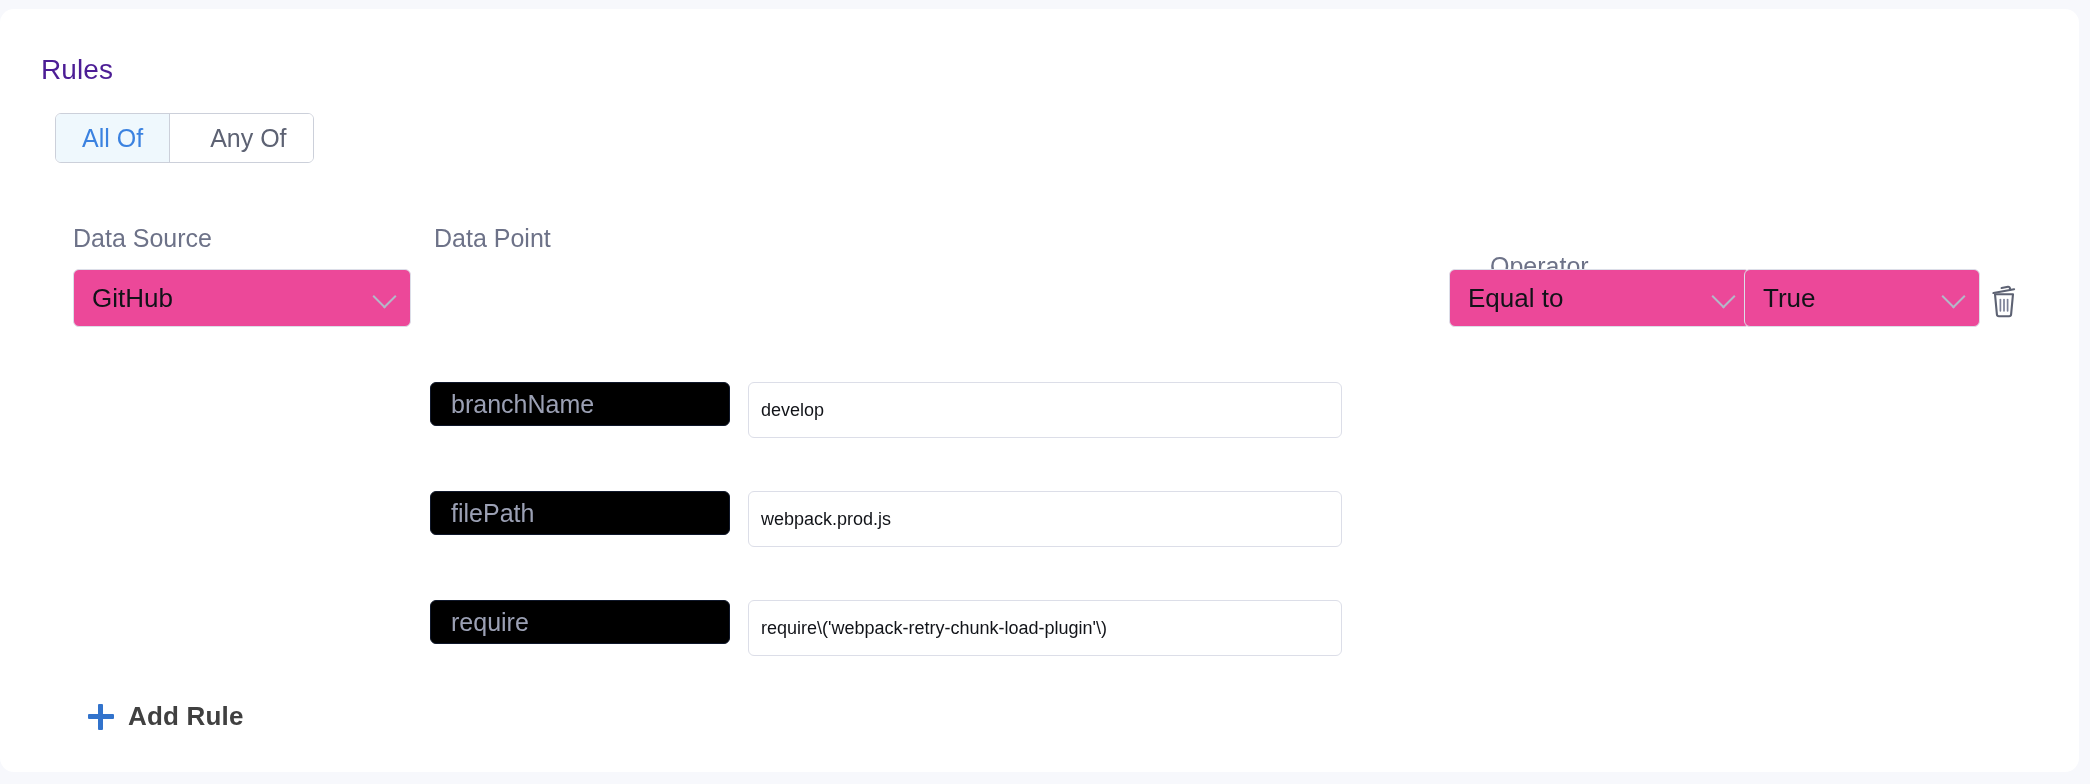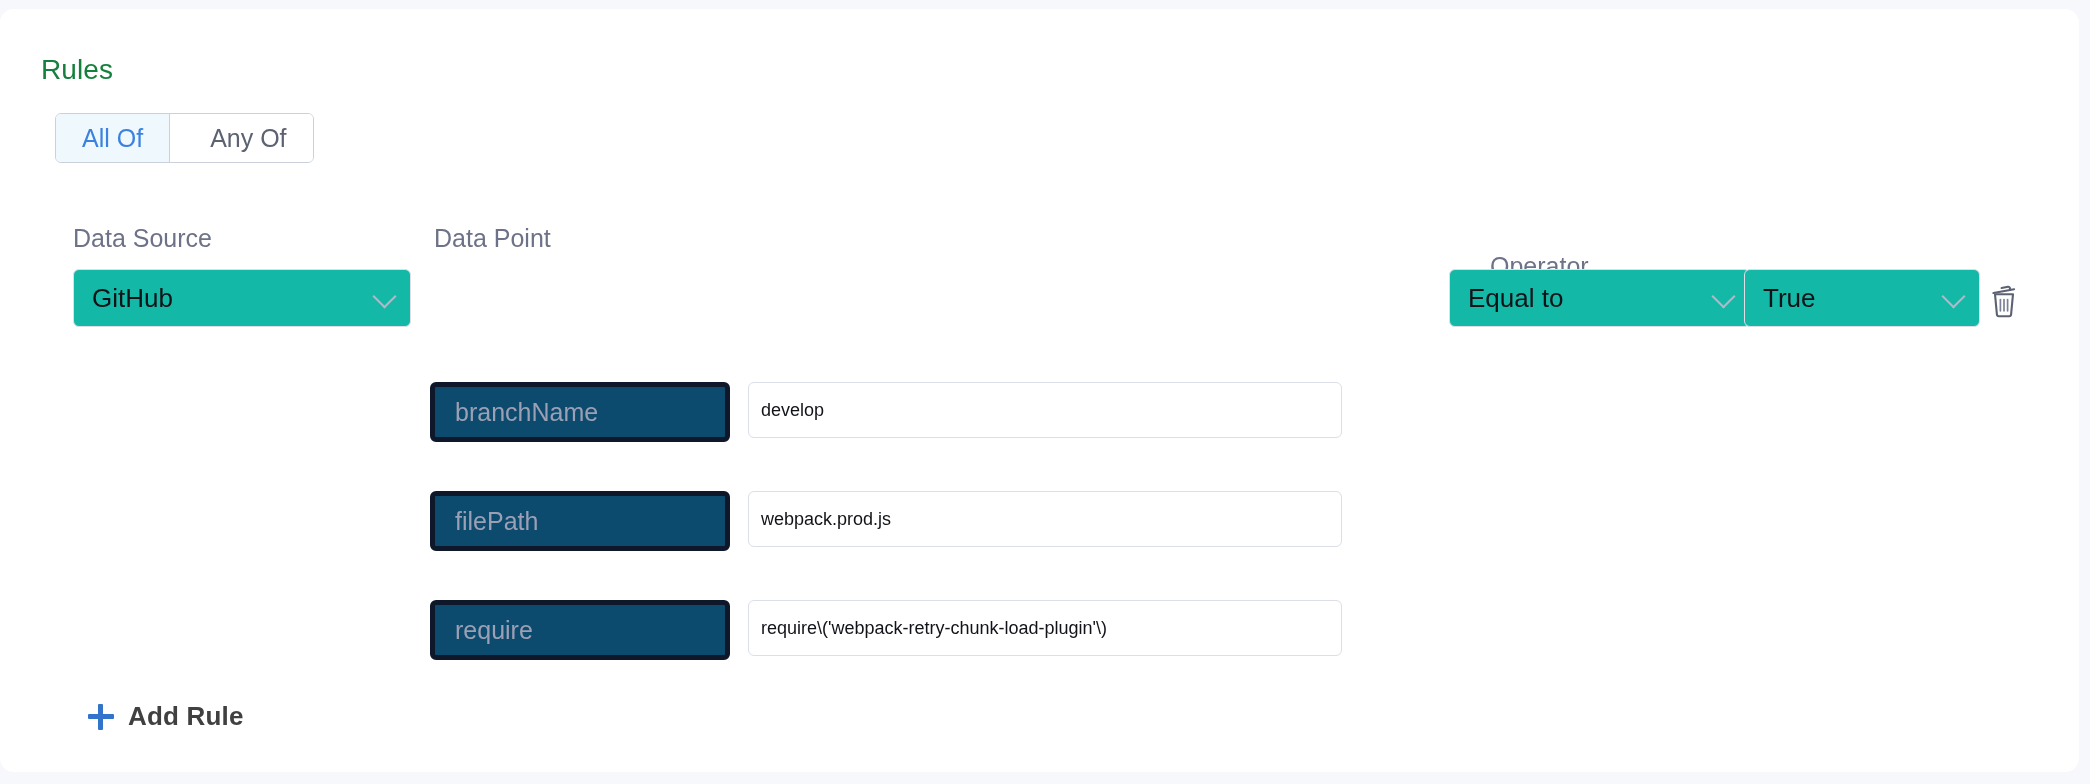--- a/index.html
+++ b/index.html
@@ -23,21 +23,21 @@
     border-radius: 14px;
     overflow: hidden;
   }
 
   
   #rules-title {
     position: absolute;
     left: 41px;
     top: 45px;
     font-size: 28px;
-    color: #15803d;
+    color: #4c1d95;
     letter-spacing: 0.1px;
   }
 
   
   #match-toggle {
     position: absolute;
     left: 55px;
     top: 104px;
     display: flex;
     border: 1px solid #ccd0da;
@@ -73,21 +73,21 @@
     white-space: nowrap;
   }
   #label-data-source { left: 73px;   top: 215px; }
   #label-data-point  { left: 434px;  top: 215px; }
   #label-operator    { left: 1490px; top: 215px; margin-top: 28px; }
 
   
   .field {
     position: absolute;
     height: 58px;
-    background: #14b8a6;
+    background: #ec4899;
     border: 1px solid #dcdee8;
     border-radius: 6px;
     display: flex;
     align-items: center;
     padding: 0 18px;
     font-size: 26px;
     color: #111318;
     white-space: nowrap;
     overflow: hidden;
   }
@@ -125,23 +125,23 @@
     display: flex;
     align-items: center;
     justify-content: center;
   }
 
   
   .param-key {
     position: absolute;
     left: 430px;
     width: 300px;
-    height: 60px;
-    background: #0c4a6e;
-    border: 5px solid #0f172a;
+    height: 44px;
+    background: #000000;
+    border: 1px solid #0f172a;
     border-radius: 6px;
     display: flex;
     align-items: center;
     padding: 0 20px;
     font-size: 25px;
     color: #9ba0b4;
     white-space: nowrap;
     overflow: hidden;
   }
   .param-val {

